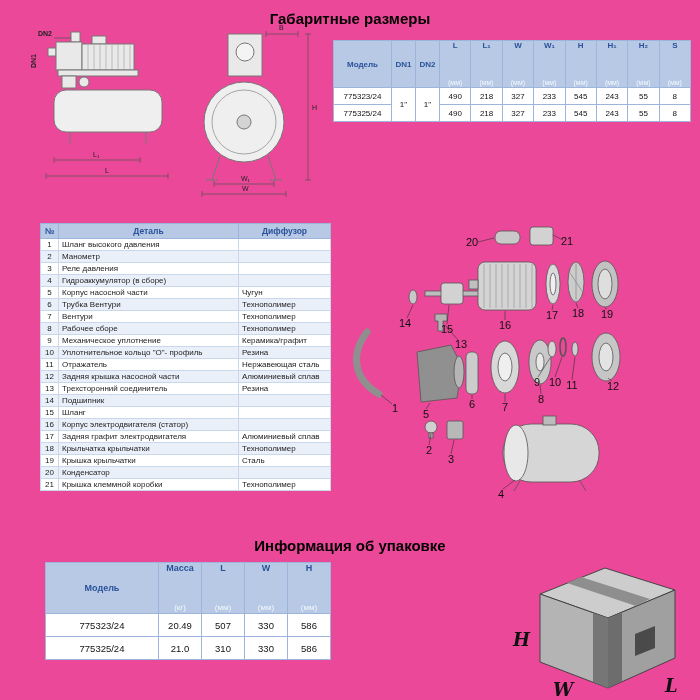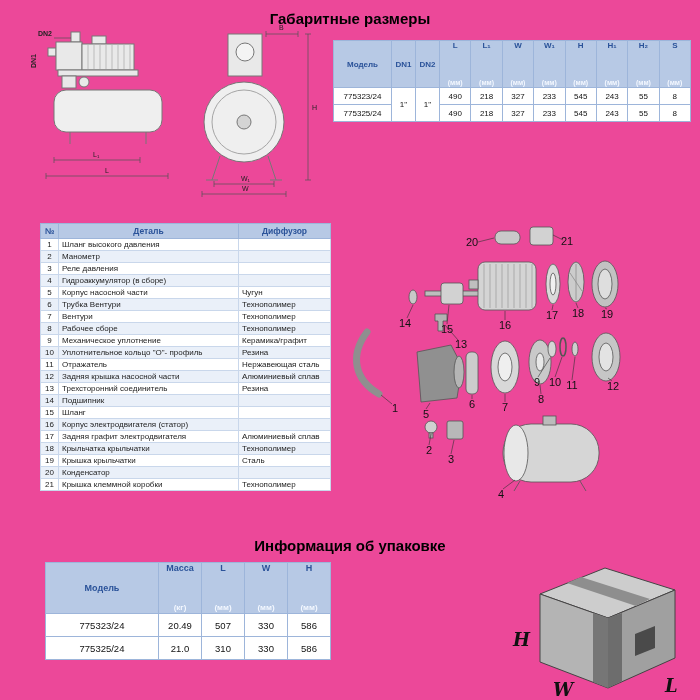--- a/index.html
+++ b/index.html
@@ -9,21 +9,21 @@
     font-family:"Liberation Sans", sans-serif; overflow:hidden; color:#111;
   }
   .section-title {
     position:absolute; left:0; width:700px; text-align:center;
     font-size:15px; font-weight:bold; color:#000;
   }
   
   table { border-collapse:collapse; position:absolute; background:#fff; }
   th, td { border:1px solid #9db5da; }
   thead th { background:#b7c9e5; color:#2a5299; font-weight:bold; text-align:center; vertical-align:middle; }
-  .unit { display:block; font-weight:bold; color:#f4f8ff;margin-top:28px; }
+  .unit { display:block; font-weight:normal; color:#f4f8ff;margin-top:28px; }
 
   .dims { left:333px; top:40px; width:358px; table-layout:fixed; }
   .dims thead th { height:27px; font-size:8px; line-height:9px; }
   .dims .unit { font-size:7px; }
   .dims td { height:17px; font-size:8px; text-align:center; color:#111; }
 
   .parts { left:40px; top:223px; width:290px; table-layout:fixed; }
   .parts thead th { height:15px; font-size:8.5px; }
   .parts td { border:1px solid #c9d7eb; font-size:8px; line-height:11px; height:12px; color:#222; padding:0 3px; white-space:nowrap; overflow:hidden; }
   .parts td.num { text-align:center; padding:0; }

